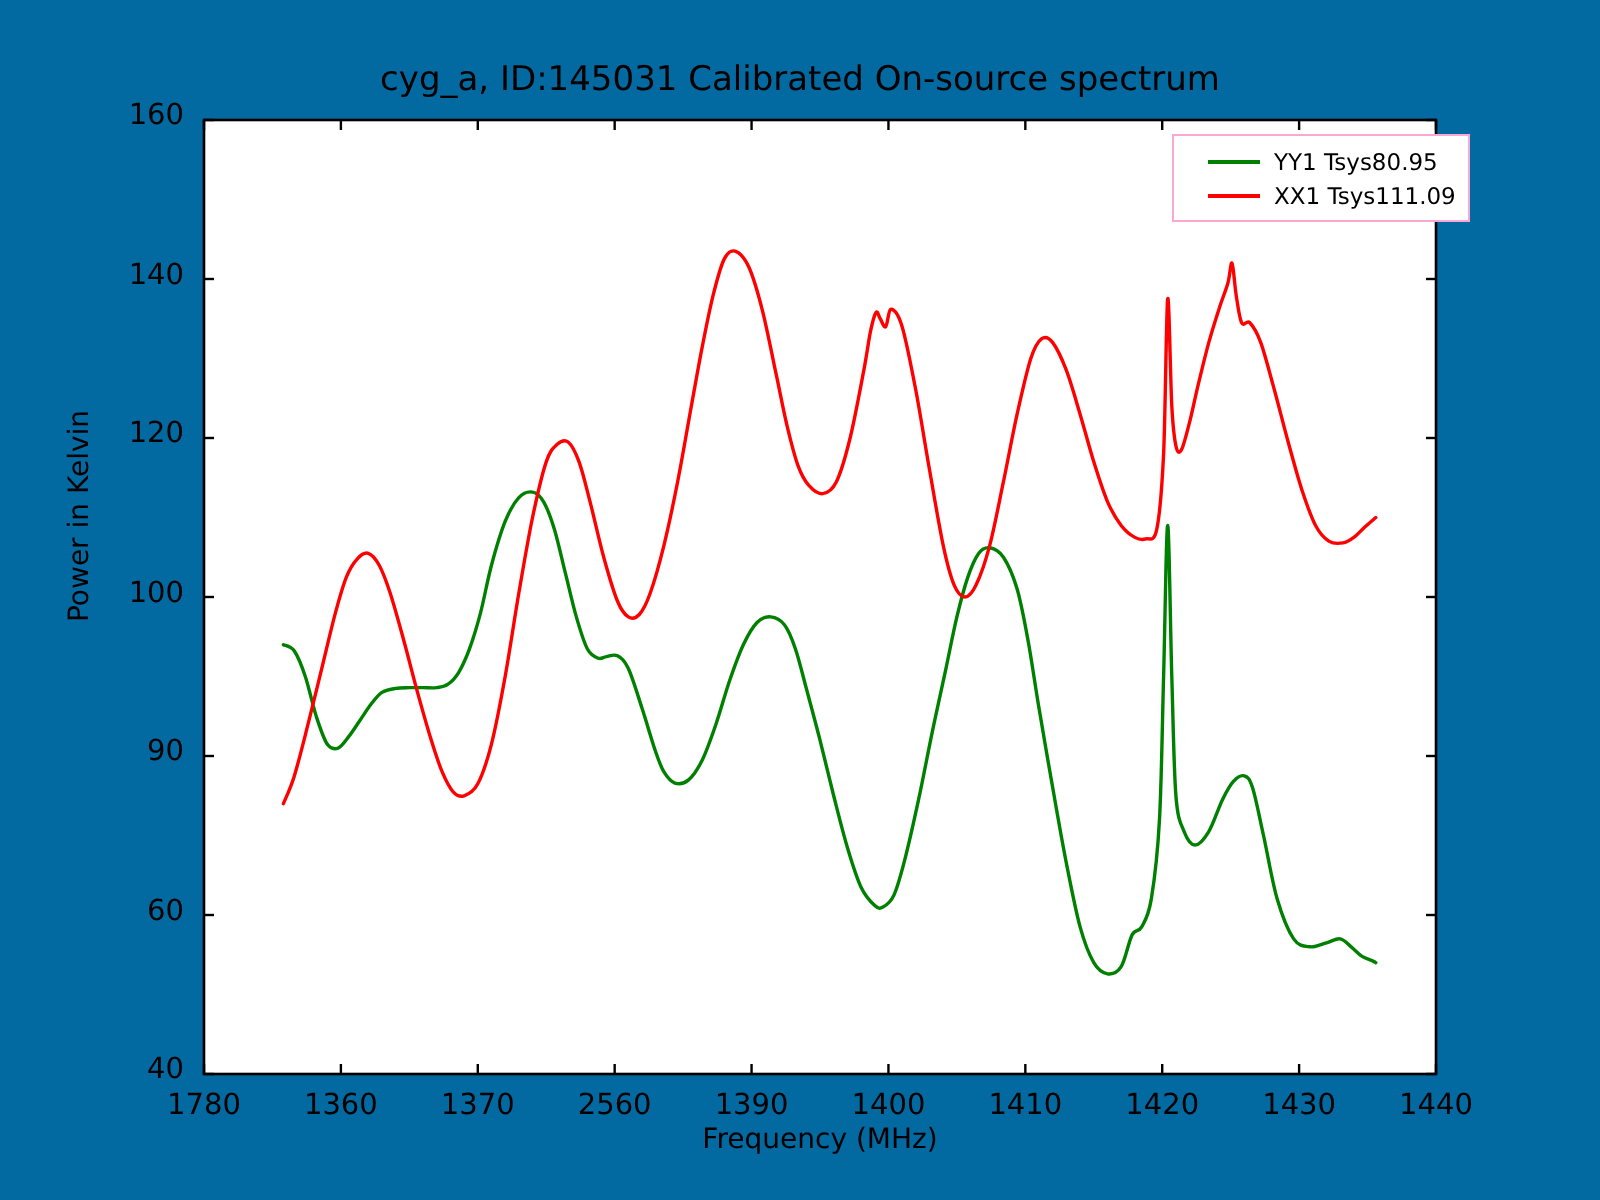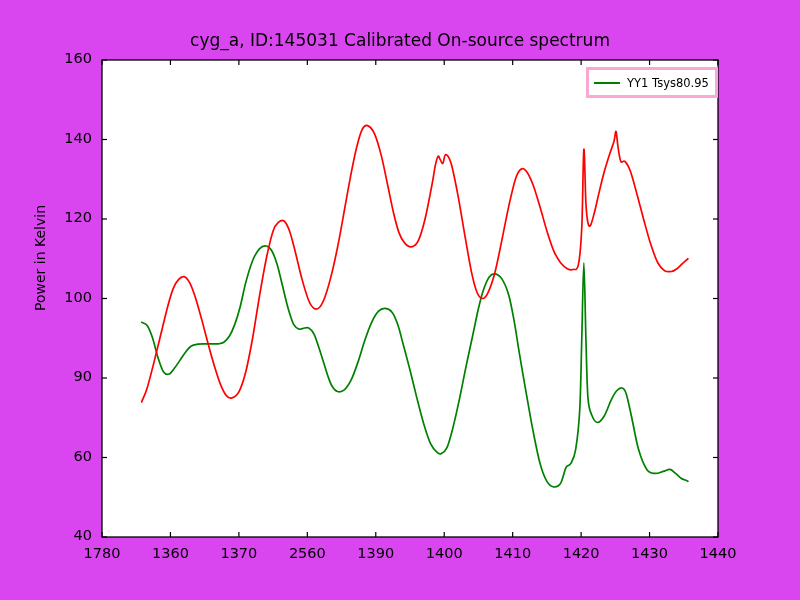--- a/index.html
+++ b/index.html
@@ -10,21 +10,21 @@
   body {
     width: 800px;
     height: 600px;
     font-family: "DejaVu Sans", sans-serif;
     overflow: hidden;
   }
   #figure {
     position: relative;
     width: 800px;
     height: 600px;
-    background: #d946ef;
+    background: #0369a1;
   }
   #plot-title {
     position: absolute;
     left: 0;
     top: 30px;
     width: 800px;
     text-align: center;
     font-size: 17px;
     color: #000000;
     font-family: "DejaVu Sans", sans-serif;
@@ -67,23 +67,23 @@
     font-size: 14.5px;
     color: #000000;
     text-align: right;
     width: 60px;
     transform: translateY(-10px);
   }
   #legend-box {
     position: absolute;
     left: 586px;
     top: 67px;
-    border: 3px solid #f9a8d4;
+    border: 1px solid #f9a8d4;
     background: #ffffff;
-    padding: 4px 6px 4px 5px;
+    padding: 4px 6px 4px 17px;
     box-sizing: border-box;
   }
   .legend-row {
     display: flex;
     align-items: center;
     height: 17px;
   }
   .legend-swatch {
     width: 26px;
     height: 2px;
@@ -167,22 +167,27 @@
   <div id="tick-labels-y">
       <div class="tick-label-y" style="left: 32px; top: 537px;">40</div>
       <div class="tick-label-y" style="left: 32px; top: 457.5px;">60</div>
       <div class="tick-label-y" style="left: 32px; top: 378px;">90</div>
       <div class="tick-label-y" style="left: 32px; top: 298.5px;">100</div>
       <div class="tick-label-y" style="left: 32px; top: 219px;">120</div>
       <div class="tick-label-y" style="left: 32px; top: 139.5px;">140</div>
       <div class="tick-label-y" style="left: 32px; top: 60px;">160</div>
     </div>
 
+  <div id="xlabel">Frequency (MHz)</div>
   <div id="ylabel">Power in Kelvin</div>
 
   <div id="legend-box">
       <div class="legend-row">
         <span class="legend-swatch" style="background: rgb(0, 128, 0);"></span>
         <span class="legend-text">YY1 Tsys80.95</span>
       </div>
+      <div class="legend-row">
+        <span class="legend-swatch" style="background: rgb(255, 0, 0);"></span>
+        <span class="legend-text">XX1 Tsys111.09</span>
+      </div>
     </div>
 
 </div>
 
 </body></html>

